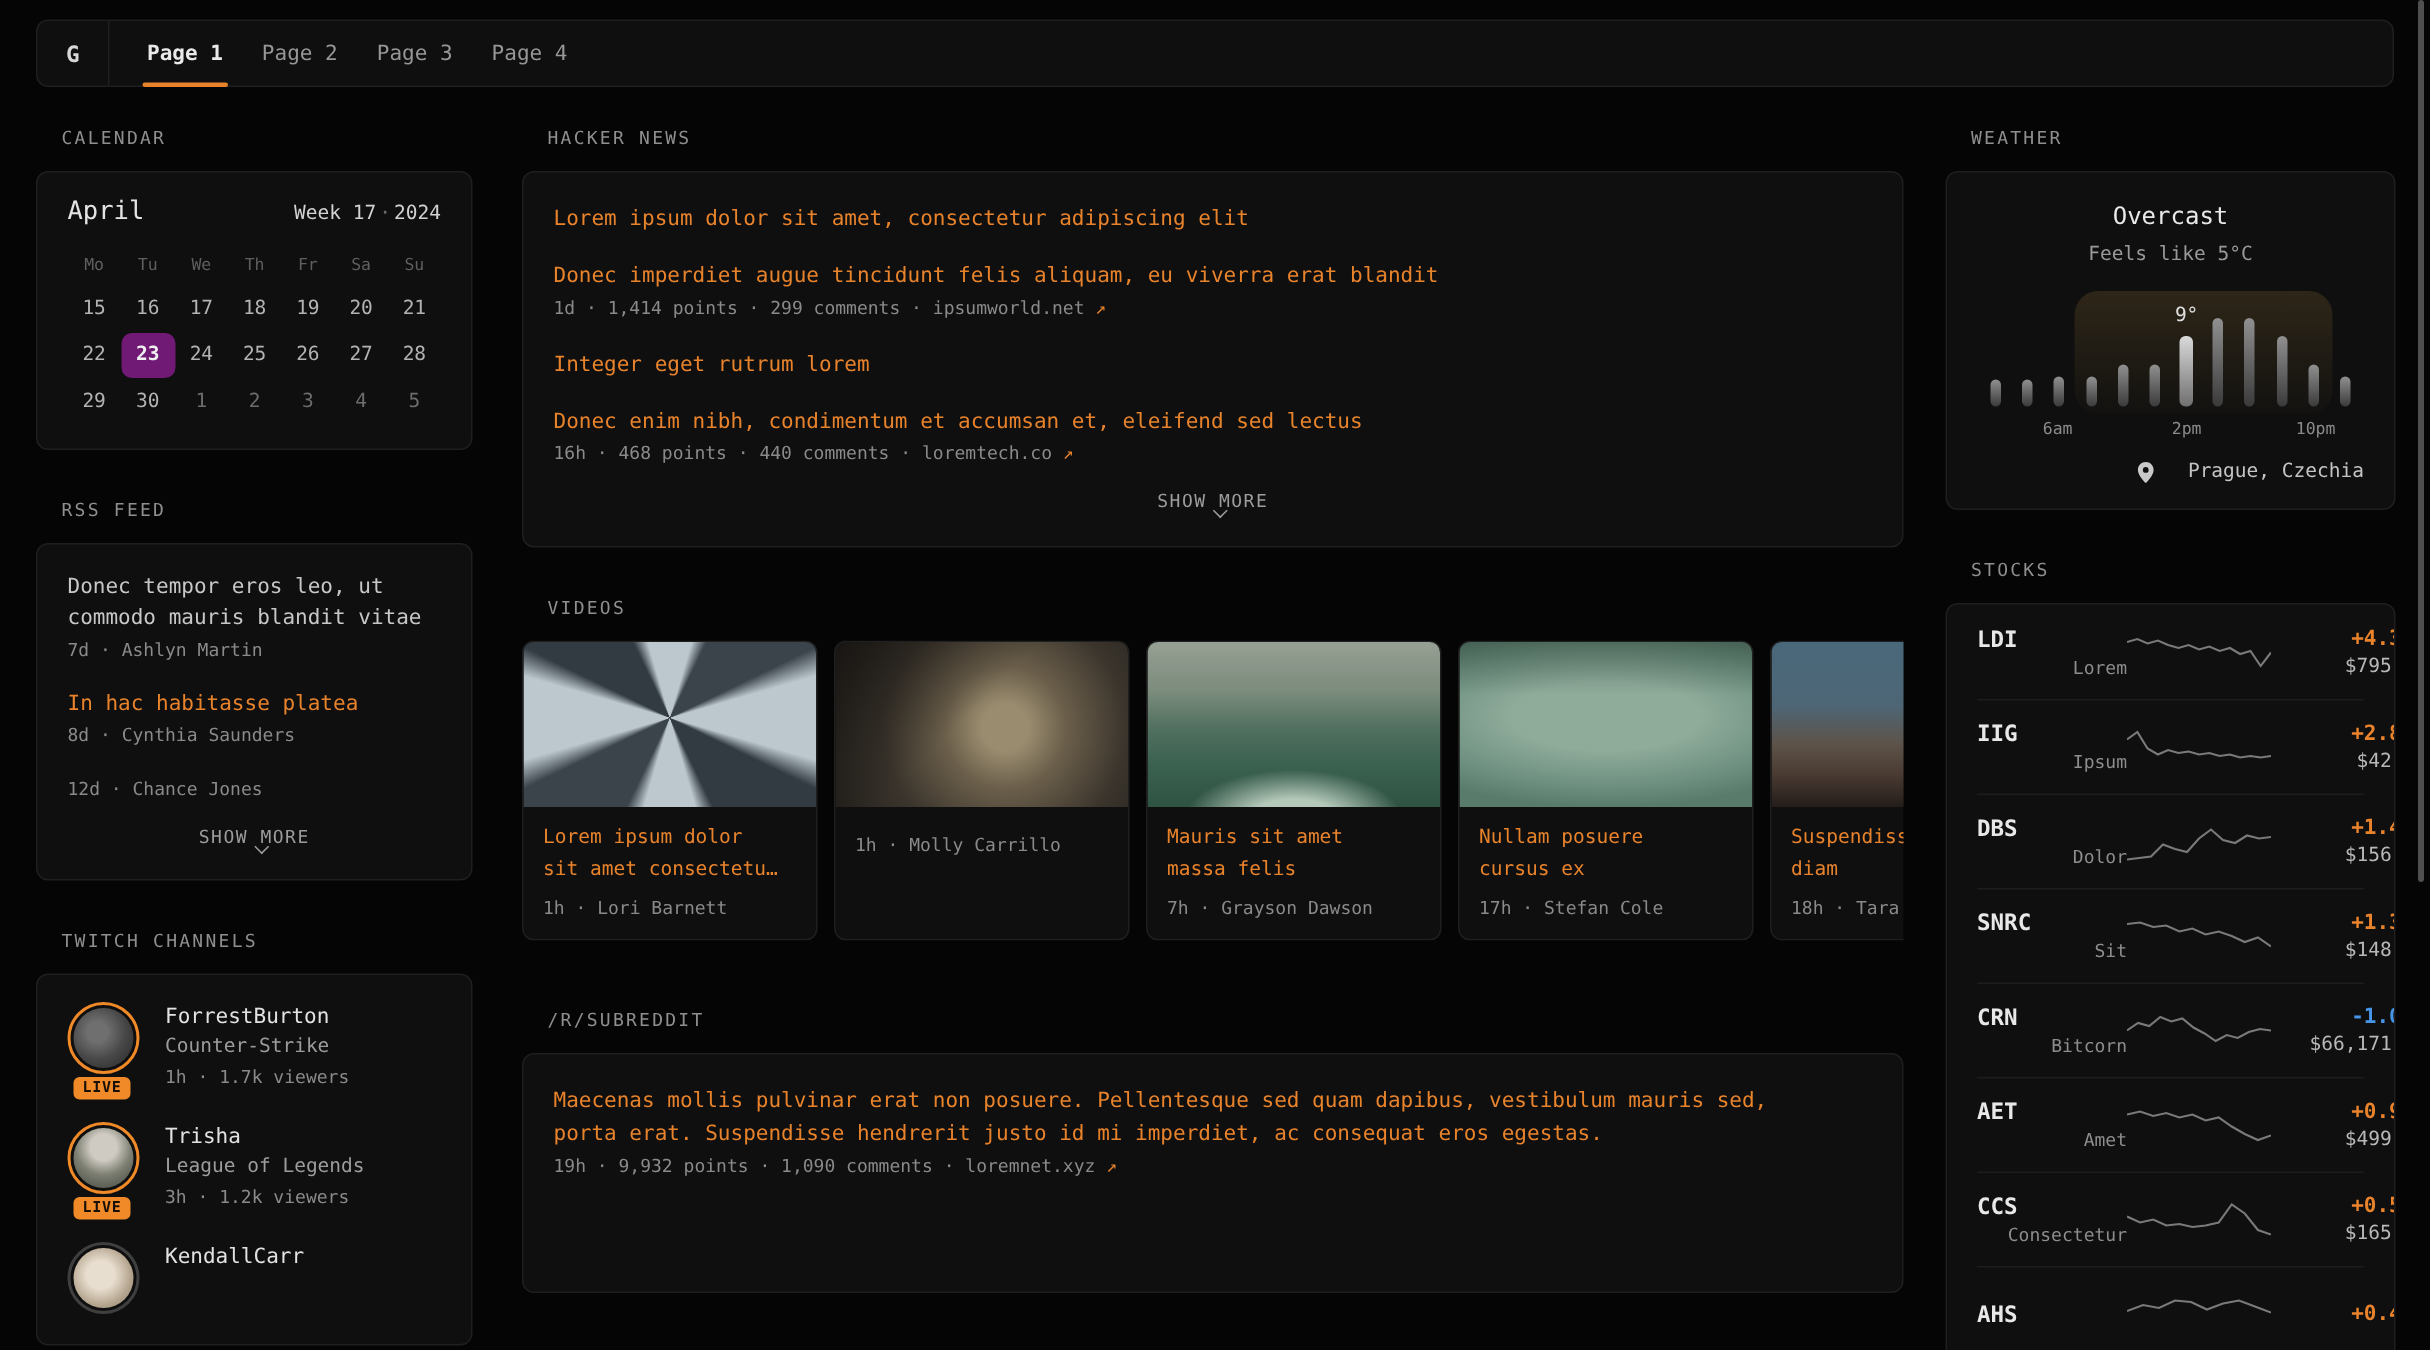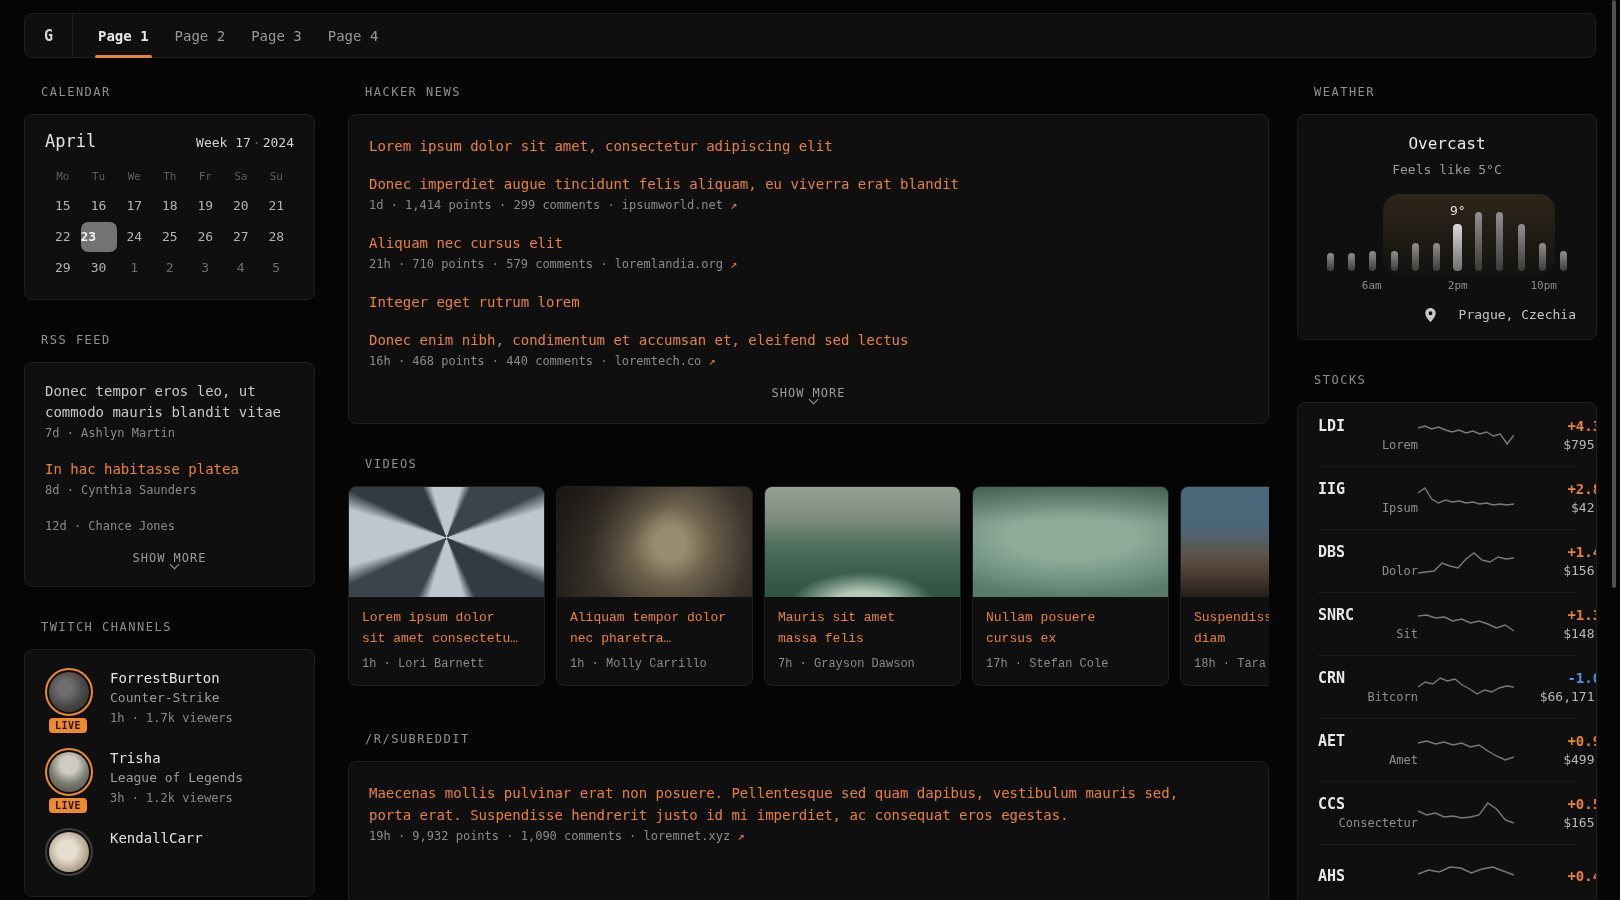--- a/index.html
+++ b/index.html
@@ -44,22 +44,22 @@
   .cal-card { padding:16px 20px 16px; }
   .cal-head { display:flex; justify-content:space-between; align-items:baseline; }
   .cal-month { font-size:17px; color:#e4e4e4; }
   .cal-week-box { font-size:13px; color:#d2d2d2; }
   .cal-sep { color:#6a6a6a; padding:0 2px; }
   .cal-grid { margin-top:13px; display:grid; grid-template-columns:repeat(7,1fr); }
   .cal-dow { color:#5f5f5f; font-size:11px; height:26px; line-height:26px; text-align:center; }
   .cal-day { height:31px; display:flex; align-items:center; justify-content:center;
              font-size:13px; color:#b3b3b3; }
   .cal-day.other { color:#6d6d6d; }
-  .cal-day.current .day-box { background:#737373; border-radius:7px; width:36px; height:30px;
-             line-height:30px; text-align:left; color:#f0f0f0; font-weight:bold; }
+  .cal-day.current .day-box { background:#701a75; border-radius:7px; width:36px; height:30px;
+             line-height:30px; text-align:center; color:#f0f0f0; font-weight:bold; }
 
   
   .feed-card { padding:18px 20px; }
   .hn-card { padding:20px; }
   .feed-item { }
   .rss-card .feed-item + .feed-item { margin-top:15px; }
   .hn-card .feed-item + .feed-item { margin-top:16px; }
   .feed-headline { font-size:14px; line-height:21px; color:var(--accent);
                    white-space:pre-line; cursor:pointer; }
   .hn-card .feed-headline, .sub-card .feed-headline { line-height:22px; }
@@ -86,21 +86,21 @@
   .av-1 { background:radial-gradient(circle at 50% 32%, #cfcac2 0 26%, #7d7f72 55%, #3f443c 100%); }
   .av-2 { background:radial-gradient(circle at 45% 45%, #e8decf 0 30%, #b4a48e 65%, #8c7d68 100%); }
   .live-badge { position:absolute; left:2px; bottom:-7px; background:var(--accent-badge);
                 color:#181006; font-size:10px; font-weight:bold; padding:2px 6px;
                 border-radius:6px; border:2px solid #0f0f0f; letter-spacing:.5px; }
   .channel-name { font-size:14px; color:#e2e2e2; line-height:20px; }
   .channel-game { font-size:13px; color:#9c9c9c; line-height:20px; }
   .channel-meta { font-size:12px; color:#8a8a8a; line-height:20px; }
 
   
-  .video-row { display:flex; gap:11px; overflow:hidden; width:921px;font-family:Liberation Mono, monospace; }
+  .video-row { display:flex; gap:11px; overflow:hidden; width:921px; }
   .video-card { width:197px; flex:none; background:#0f0f0f; border:1px solid #1f1f1f;
                 border-radius:8px; overflow:hidden; }
   .video-thumb { height:110px; }
   .thumb-towers { background:
       conic-gradient(from 0deg at 50% 46%,
         #bcc7ce 0 16deg, #3c444b 26deg 64deg, #bcc7ce 74deg 106deg,
         #333b42 116deg 154deg, #bcc7ce 164deg 196deg, #3c444b 206deg 244deg,
         #bcc7ce 254deg 286deg, #333b42 296deg 334deg, #bcc7ce 344deg 360deg); }
   .thumb-camera { background:
       linear-gradient(135deg, rgba(18,16,14,.65), rgba(18,16,14,0) 45%),
@@ -341,24 +341,20 @@
       <div class="card hn-card">
         <div id="hn-list">
             <div class="feed-item">
               <div class="feed-headline">Lorem ipsum dolor sit amet, consectetur adipiscing elit</div>
             </div>
             <div class="feed-item">
               <div class="feed-headline">Donec imperdiet augue tincidunt felis aliquam, eu viverra erat blandit</div>
               <div class="feed-meta">1d · 1,414 points · 299 comments · ipsumworld.net <span class="ext-arrow">↗</span></div>
             </div>
             <div class="feed-item">
-              <div class="feed-headline">Aliquam nec cursus elit</div>
-              <div class="feed-meta">21h · 710 points · 579 comments · loremlandia.org <span class="ext-arrow">↗</span></div>
-            </div>
-            <div class="feed-item">
               <div class="feed-headline">Integer eget rutrum lorem</div>
             </div>
             <div class="feed-item">
               <div class="feed-headline">Donec enim nibh, condimentum et accumsan et, eleifend sed lectus</div>
               <div class="feed-meta">16h · 468 points · 440 comments · loremtech.co <span class="ext-arrow">↗</span></div>
             </div>
           </div>
         <div class="show-more">
           <span>SHOW MORE</span>
           <span class="chevron"></span>
@@ -373,22 +369,20 @@
             <div class="video-thumb thumb-towers"></div>
             <div class="video-body">
               <div class="video-title">Lorem ipsum dolor
 sit amet consectetu…</div>
               <div class="video-meta">1h · Lori Barnett</div>
             </div>
           </div>
           <div class="video-card">
             <div class="video-thumb thumb-camera"></div>
             <div class="video-body">
-              <div class="video-title">Aliquam tempor dolor
-nec pharetra…</div>
               <div class="video-meta">1h · Molly Carrillo</div>
             </div>
           </div>
           <div class="video-card">
             <div class="video-thumb thumb-sea"></div>
             <div class="video-body">
               <div class="video-title">Mauris sit amet
 massa felis</div>
               <div class="video-meta">7h · Grayson Dawson</div>
             </div>

